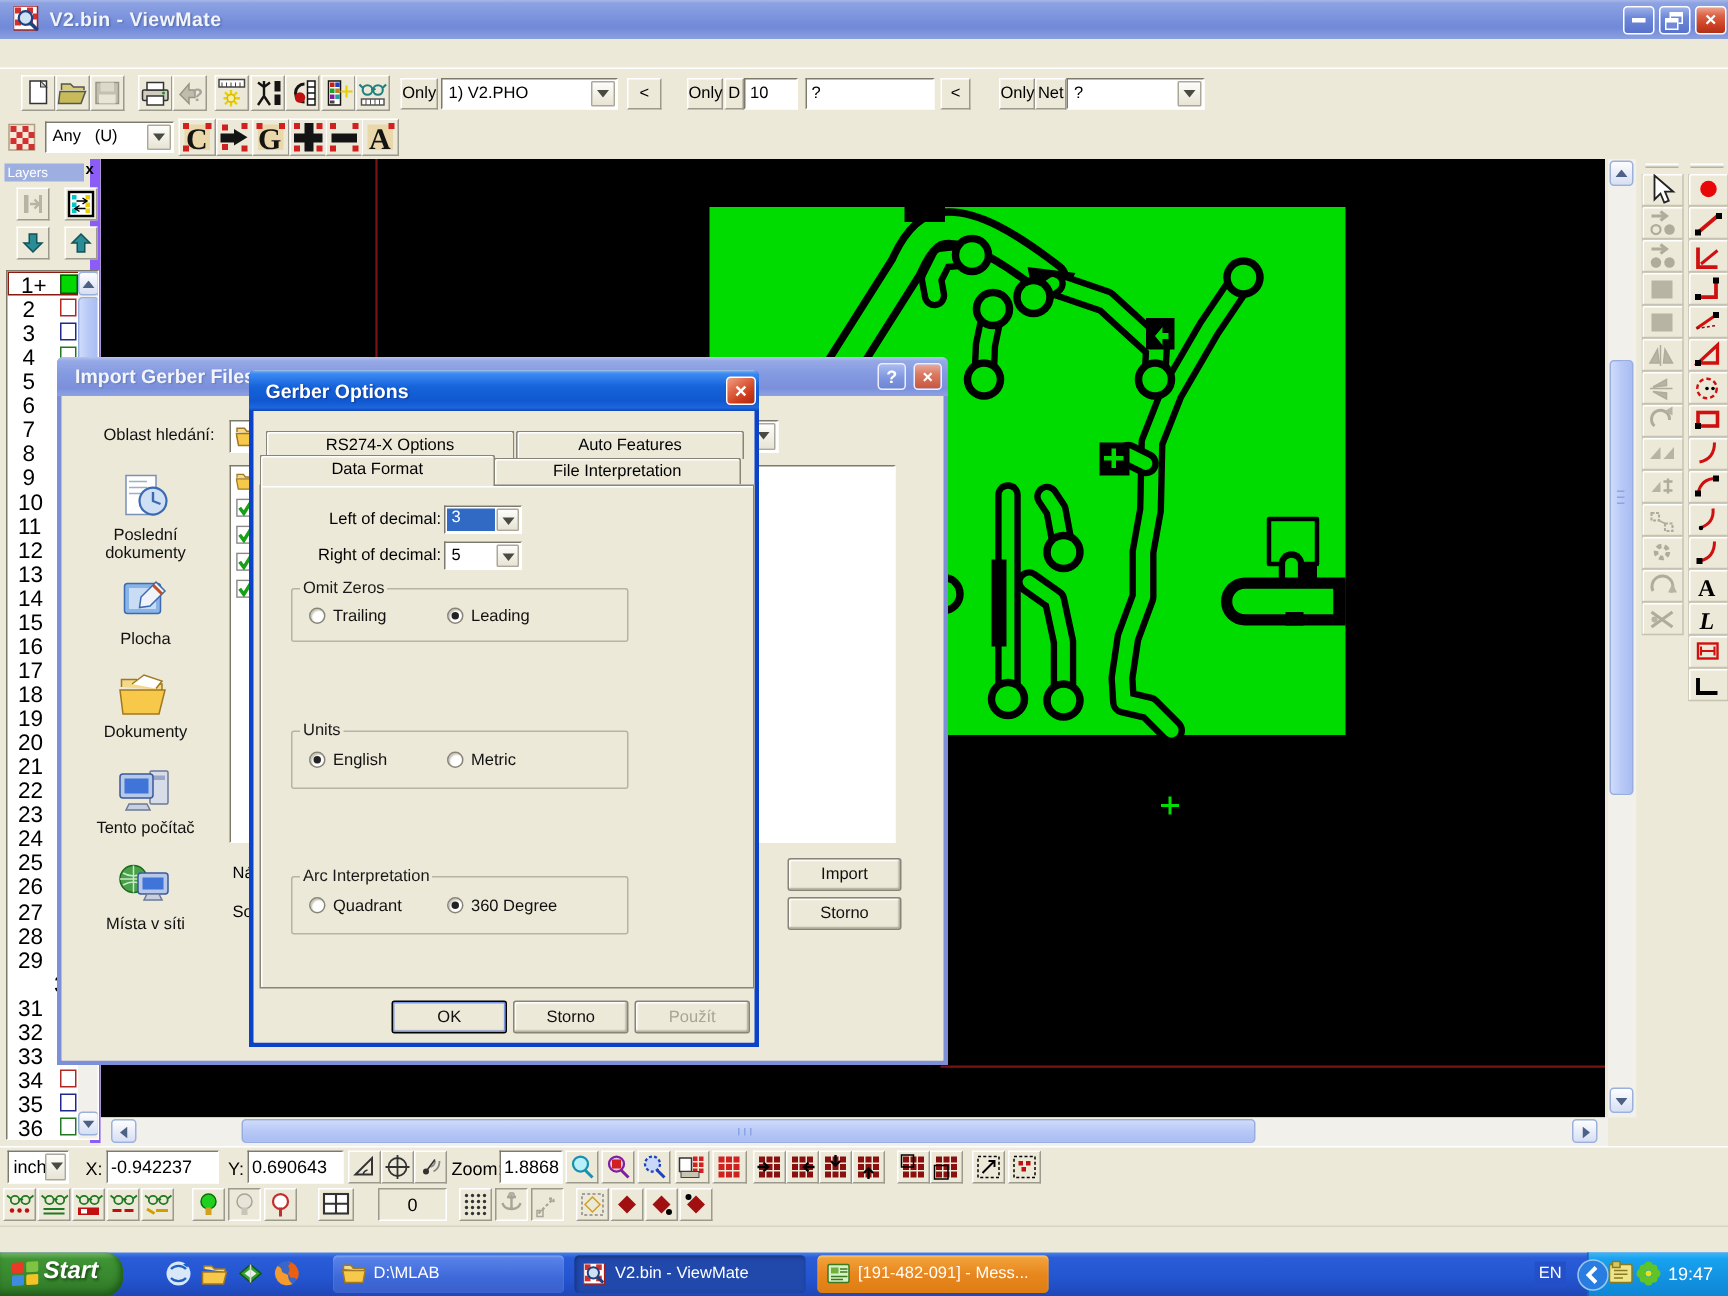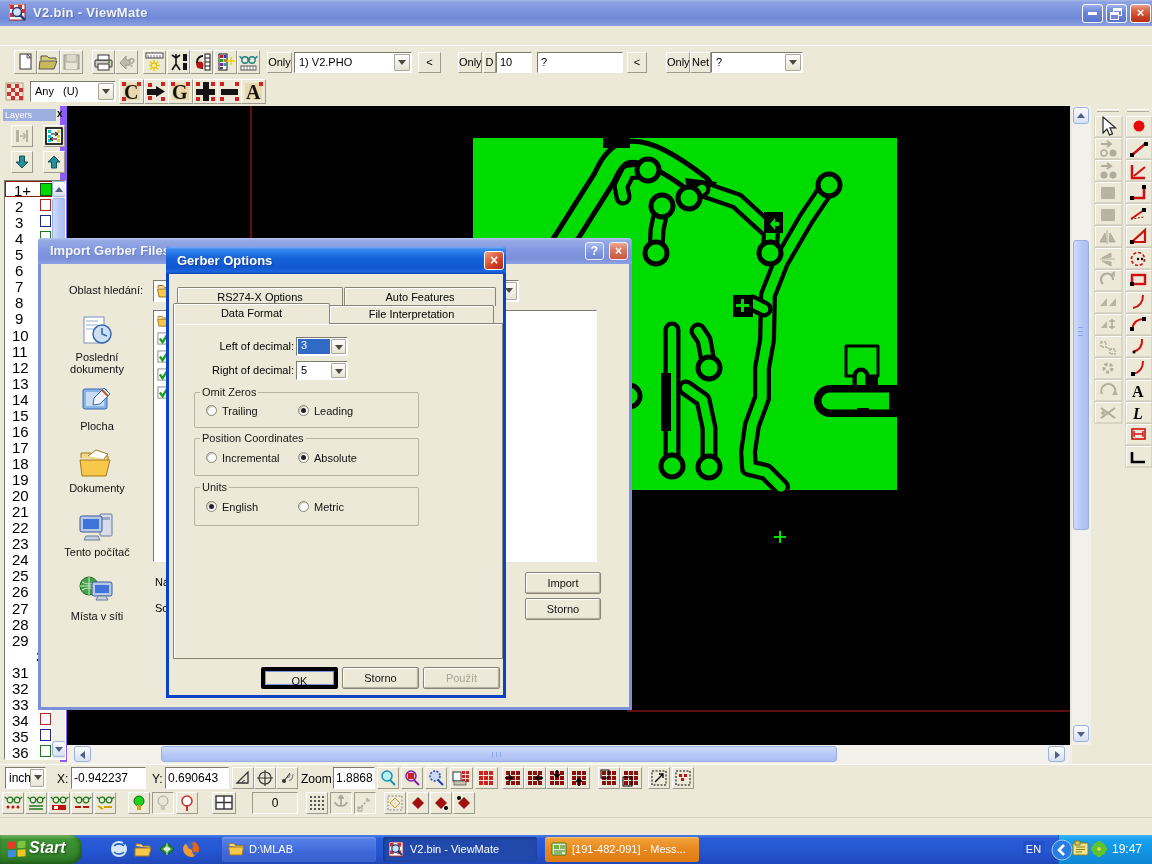--- a/index.html
+++ b/index.html
@@ -1054,35 +1054,35 @@
       <span style="position:absolute;left:4px;top:2px;font-size:11px;">5</span>
       <div class="combo-arrow" style="right:1px;top:1px;width:15px;height:15px;"></div>
     </div>
     <div class="groupbox" style="left:25px;top:145px;width:225px;height:36px;z-index:3;">
       <span class="gl">Omit Zeros</span>
       <div class="radio" style="left:11px;top:12px;"></div>
         <span class="rlabel" style="left:27px;top:12px;">Trailing</span>
       <div class="radio on" style="left:103px;top:12px;"></div>
         <span class="rlabel" style="left:119px;top:12px;">Leading</span>
     </div>
-    <div class="groupbox" style="left:25px;top:191px;width:225px;height:38px;z-index:3;">
-      <span class="gl">Position Coordinates</span>
-      <div class="radio" style="left:11px;top:13px;"></div>
-        <span class="rlabel" style="left:27px;top:13px;">Incremental</span>
-      <div class="radio on" style="left:103px;top:13px;"></div>
-        <span class="rlabel" style="left:119px;top:13px;">Absolute</span>
-    </div>
     <div class="groupbox" style="left:25px;top:240px;width:225px;height:39px;z-index:3;">
       <span class="gl">Units</span>
       <div class="radio on" style="left:11px;top:13px;"></div>
         <span class="rlabel" style="left:27px;top:13px;">English</span>
       <div class="radio" style="left:103px;top:13px;"></div>
         <span class="rlabel" style="left:119px;top:13px;">Metric</span>
     </div>
-    <div class="xpbtn" style="left:92px;top:420px;width:77px;height:22px;line-height:20px;border:4px solid #000000;box-shadow:inset 0 0 0 1px #7a96df, inset -1px -1px 1px #b0ac9c;z-index:3;">OK</div>
+    <div class="groupbox" style="left:25px;top:337px;width:225px;height:39px;z-index:3;">
+      <span class="gl">Arc Interpretation</span>
+      <div class="radio" style="left:11px;top:13px;"></div>
+        <span class="rlabel" style="left:27px;top:13px;">Quadrant</span>
+      <div class="radio on" style="left:103px;top:13px;"></div>
+        <span class="rlabel" style="left:119px;top:13px;">360 Degree</span>
+    </div>
+    <div class="xpbtn" style="left:92px;top:420px;width:77px;height:22px;line-height:20px;border:1px solid #000000;box-shadow:inset 0 0 0 1px #7a96df, inset -1px -1px 1px #b0ac9c;z-index:3;">OK</div>
     <div class="xpbtn" style="left:173px;top:420px;width:77px;height:22px;line-height:20px;z-index:3;">Storno</div>
     <div class="xpbtn" style="left:254px;top:420px;width:77px;height:22px;line-height:20px;color:#a8a498;z-index:3;">Použít</div>
   </div>
   <div id="taskbar" class="abs" style="left:0;top:835px;width:1152px;height:29px;background:linear-gradient(180deg,#4a80e8 0%,#2a5cd8 12%,#2456d2 55%,#1f47b8 100%);">
     <div class="abs" style="left:0;top:0;width:82px;height:29px;border-radius:0 12px 12px 0;background:linear-gradient(180deg,#7fba6e 0%,#3f9434 15%,#37872e 60%,#2d7426 100%);box-shadow:inset -2px -2px 4px #1e5a18;">
       <svg class="abs" style="left:7px;top:5px" width="20" height="19" viewBox="0 0 20 19">
         <g transform="skewY(-4)">
           <rect x="1" y="2" width="8" height="7" rx="1" fill="#e83a26"></rect>
           <rect x="10.5" y="2" width="8" height="7" rx="1" fill="#7fc341"></rect>
           <rect x="1" y="10.5" width="8" height="7" rx="1" fill="#3f8cde"></rect>

